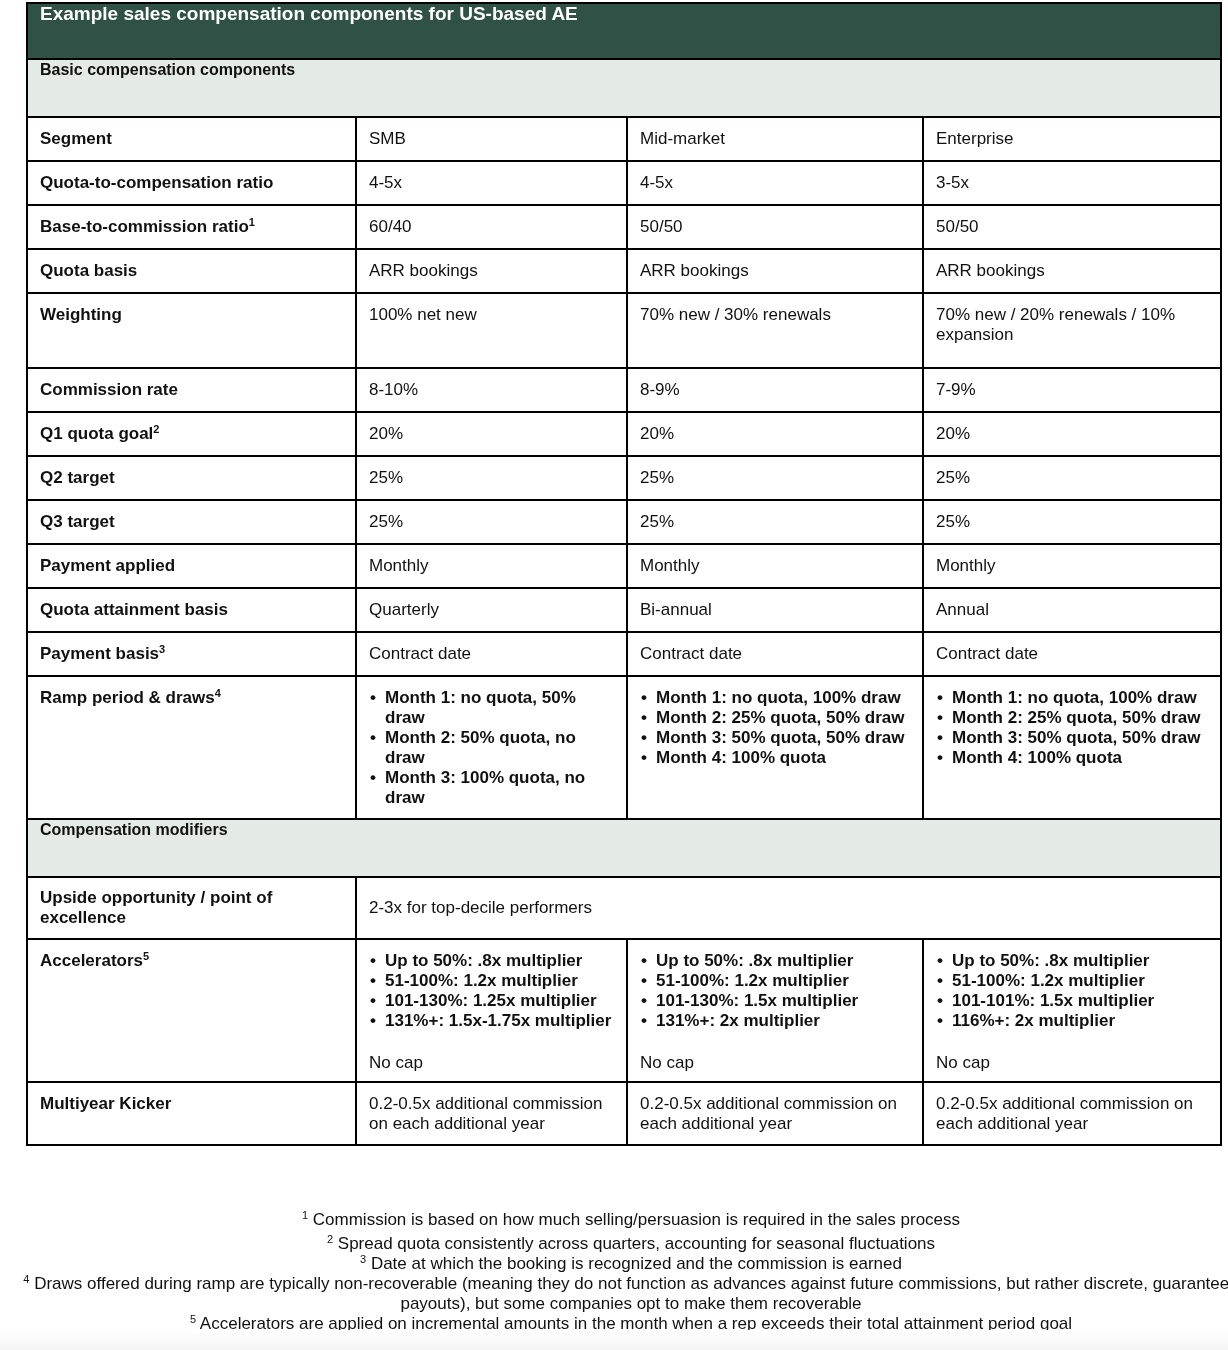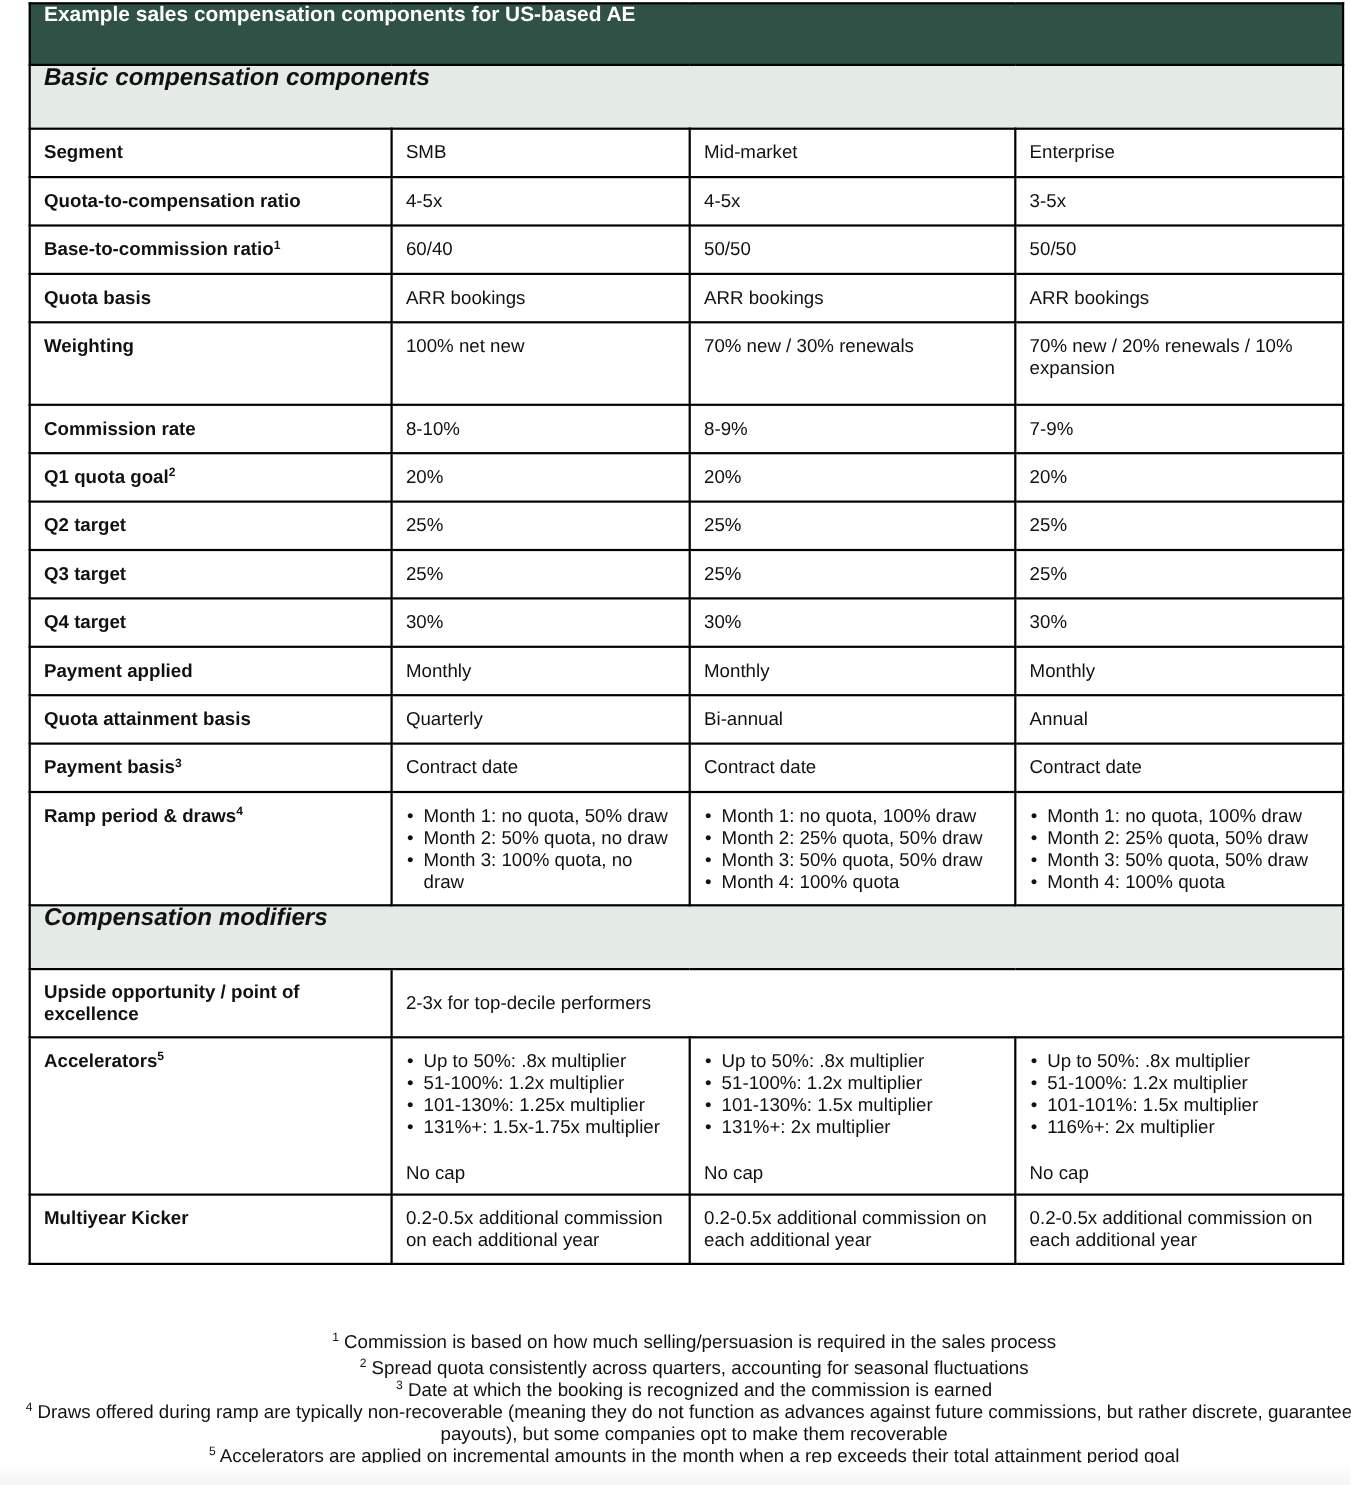--- a/index.html
+++ b/index.html
@@ -5,33 +5,33 @@
   html, body { margin: 0; padding: 0; background: #ffffff; }
   body { width: 1228px; height: 1350px; position: relative; overflow: hidden;
          font-family: "Liberation Sans", sans-serif; color: #111; }
   .page-bottom-fade { position: absolute; left: 0; right: 0; bottom: 0; height: 20px;
          background: linear-gradient(#ffffff, #f4f4f4); }
   table.comp { position: absolute; left: 26px; top: 2px; width: 1194px;
          border-collapse: collapse; table-layout: fixed; font-size: 17px; line-height: 20px; }
   table.comp td { border: 2px solid #000; padding: 0 12px; vertical-align: top; }
   .title-row td { background: #2f5146; color: #ffffff; font-weight: bold; font-size: 19px;
          height: 54px; vertical-align: middle; }
-  .section-row td { background: #e4eae6; font-weight: bold; font-size: 22px;
-         height: 56px; vertical-align: middle; font-style: italic; }
+  .section-row td { background: #e4eae6; font-weight: bold; font-size: 16px;
+         height: 56px; vertical-align: middle; }
   td.label { font-weight: bold; }
   tr.r44 td { height: 40px; padding-top: 12px; }
   tr.r44 td { padding-top: 0; vertical-align: middle; height: 42px; }
   tr.rw td { height: 52px; padding-top: 11px; padding-bottom: 10px; }
   tr.rramp td { padding-top: 11px; padding-bottom: 10px; }
   tr.rupside td { height: 60px; vertical-align: middle; }
   tr.racc td { padding-top: 11px; padding-bottom: 8px; }
   tr.rmy td { padding-top: 11px; padding-bottom: 10px; border-radius: 18px; }
   sup { font-size: 11px; line-height: 0; vertical-align: 6px; }
   ul.bul { margin: 0; padding: 0 0 0 16px; list-style: none; }
-  ul.bul li { position: relative; }
+  ul.bul li { position: relative; font-weight: bold; }
   ul.bul li::before { content: "\2022"; position: absolute; left: -15px; }
   .nocap { margin-top: 22px; }
   .footnotes { position: absolute; left: 23px; top: 1210px; width: 1216px;
          font-size: 17px; line-height: 20px; text-align: center; }
   .fn { display: block; }
   .fn sup { vertical-align: 6px; }
   .fn.first { margin-bottom: 4px; }
 </style>
 </head>
 <body>
@@ -99,26 +99,20 @@
       <td>25%</td>
       <td>25%</td>
     </tr>
     <tr class="r44">
       <td class="label"><span>Q3 target</span></td>
       <td>25%</td>
       <td>25%</td>
       <td>25%</td>
     </tr>
     <tr class="r44">
-      <td class="label"><span>Q4 target</span></td>
-      <td>30%</td>
-      <td>30%</td>
-      <td>30%</td>
-    </tr>
-    <tr class="r44">
       <td class="label"><span>Payment applied</span></td>
       <td>Monthly</td>
       <td>Monthly</td>
       <td>Monthly</td>
     </tr>
     <tr class="r44">
       <td class="label"><span>Quota attainment basis</span></td>
       <td>Quarterly</td>
       <td>Bi-annual</td>
       <td>Annual</td>

